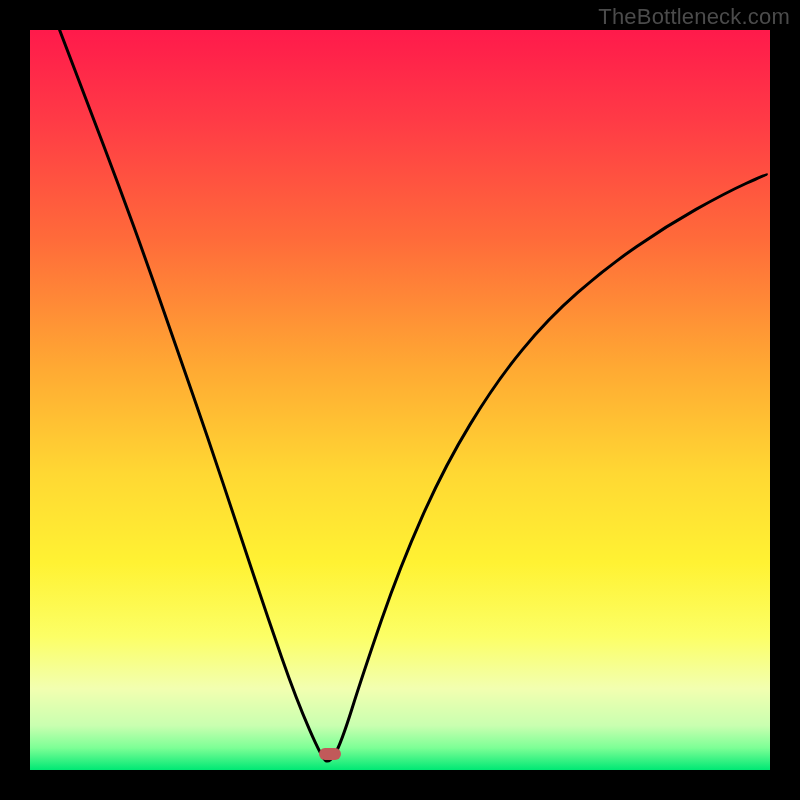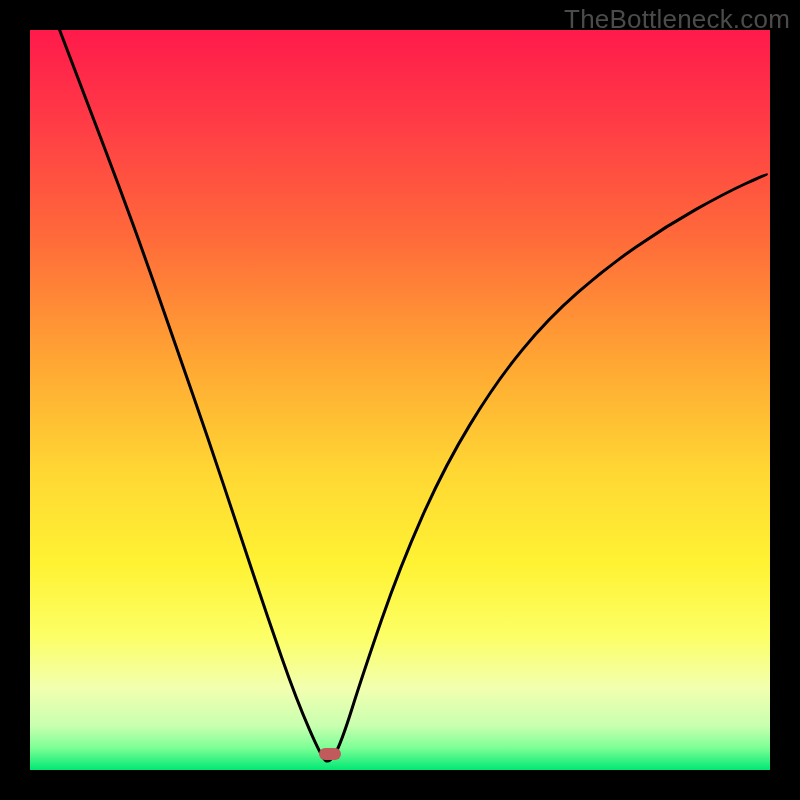--- a/index.html
+++ b/index.html
@@ -23,21 +23,21 @@
     top: 30px;
     width: 740px;
     height: 740px;
     
   }
   .watermark {
     position: absolute;
     top: 4px;
     right: 10px;
     color: #4b4b4b;
-    font-size: 26px;
+    font-size: 22px;
     font-weight: 500;
     letter-spacing: 0.2px;
     user-select: none;
   }
   svg.curve {
     position: absolute;
     left: 0;
     top: 0;
   }
   .marker {

